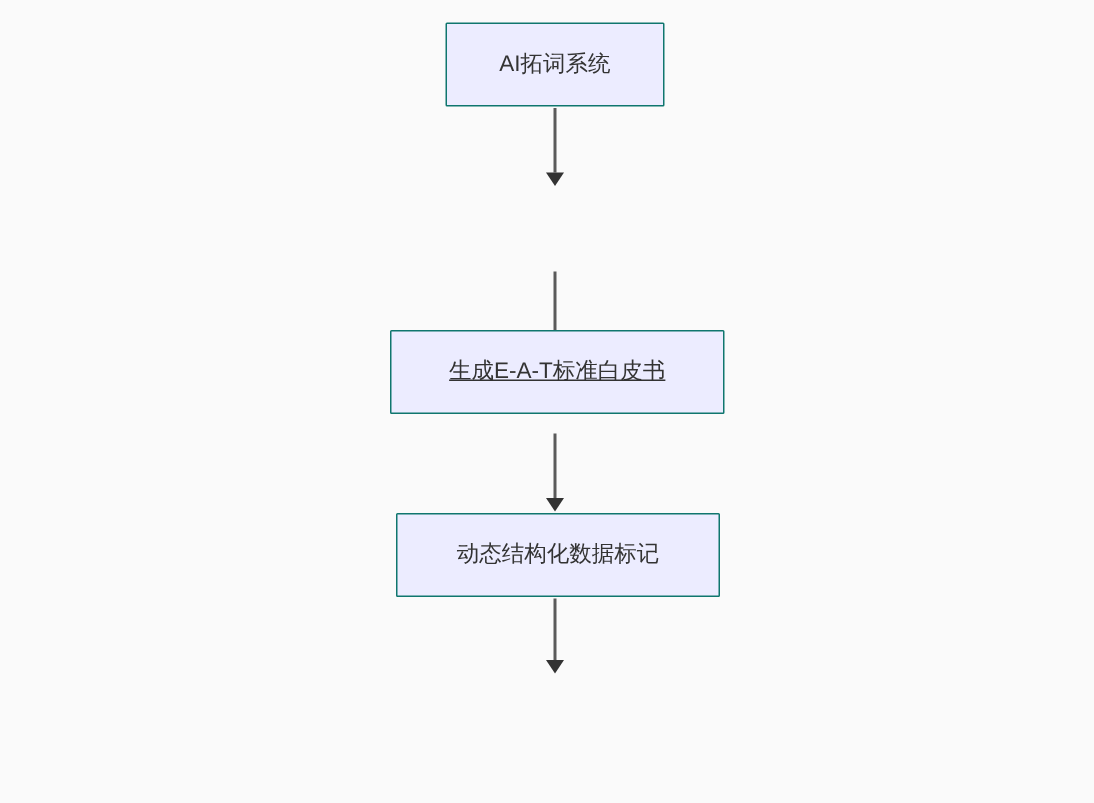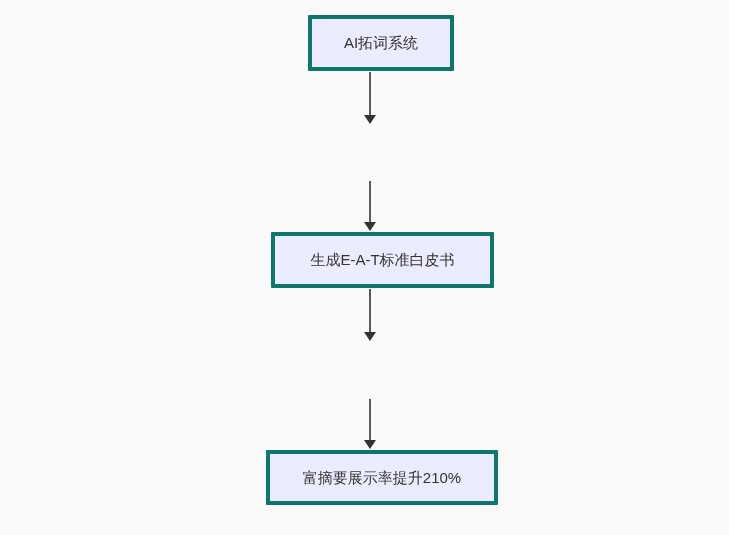--- a/index.html
+++ b/index.html
@@ -11,34 +11,33 @@
   }
   .canvas {
     position: relative;
     width: 729px;
     height: 535px;
     background: #fafafa;
   }
   .node {
     position: absolute;
     background: #ECECFF;
-    border: 4px solid #0f766e;
+    border: 1px solid #0f766e;
     color: #333333;
     font-size: 15px;
     display: flex;
     align-items: center;
     justify-content: center;
     text-align: center;
     line-height: 1.2;
     border-radius: 1px;
-    margin-left: 11px;
   }
   .node-1 { left: 297px; top: 15px;  width: 146px; height: 56px; }
   .node-2 { left: 274px; top: 125px; width: 202px; height: 55px; }
-  .node-3 { left: 260px; top: 232px; width: 223px; height: 56px; }
+  .node-3 { left: 260px; top: 220px; width: 223px; height: 56px; text-decoration: underline; }
   .node-4 { left: 264px; top: 342px; width: 216px; height: 56px; }
   .node-5 { left: 255px; top: 450px; width: 232px; height: 55px; }
   .arrow {
     position: absolute;
     left: 362px;
     width: 16px;
     display: flex;
     flex-direction: column;
     align-items: center;
   }
@@ -81,23 +80,23 @@
 
   <div class="node node-3">
     <span>生成E-A-T标准白皮书</span>
   </div>
 
   <div class="arrow arrow-3">
     <div class="shaft"></div>
     <div class="head"></div>
   </div>
 
+  <div class="node node-4">
+    <span>动态结构化数据标记</span>
+  </div>
 
   <div class="arrow arrow-4">
     <div class="shaft"></div>
     <div class="head"></div>
   </div>
 
-  <div class="node node-5">
-    <span>富摘要展示率提升210%</span>
-  </div>
 
 </div>
 
 </body></html>

